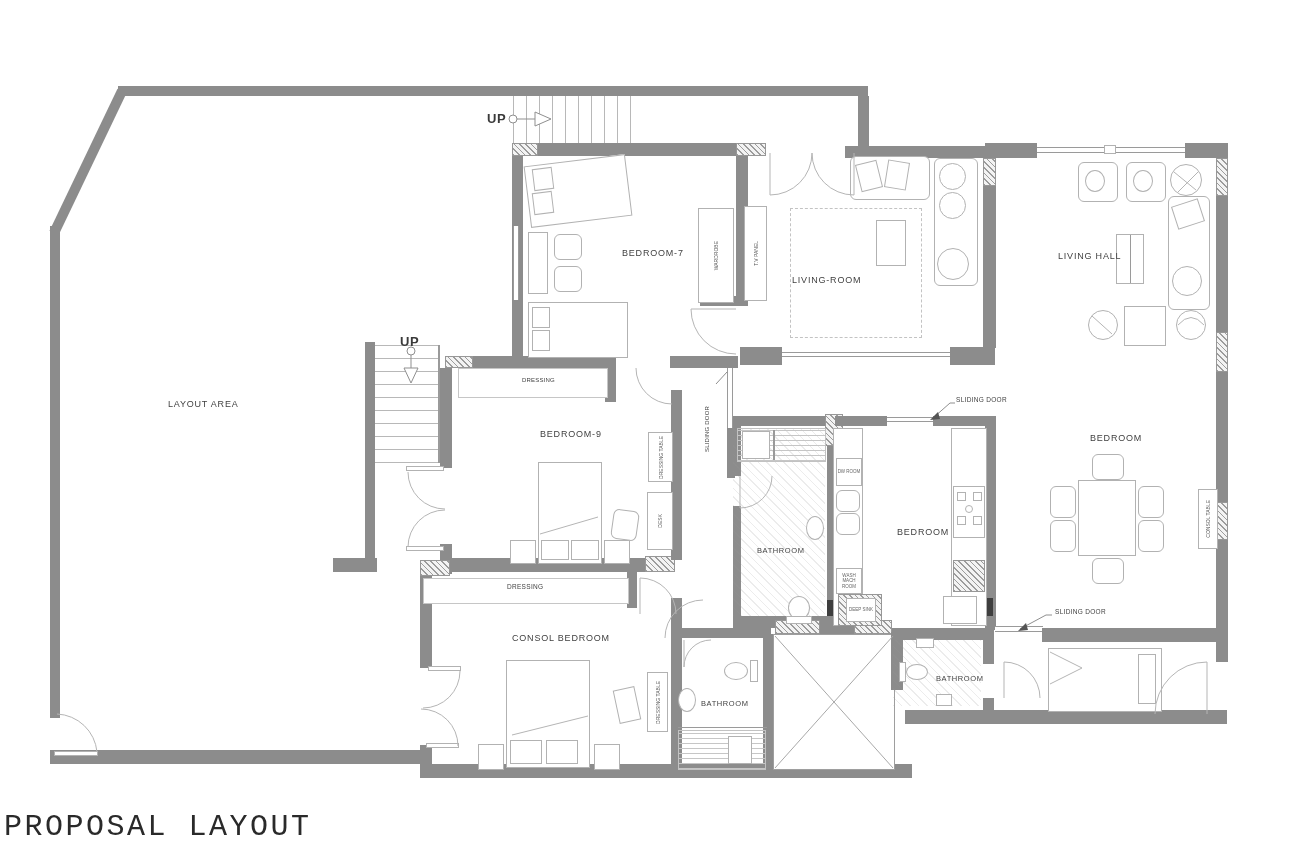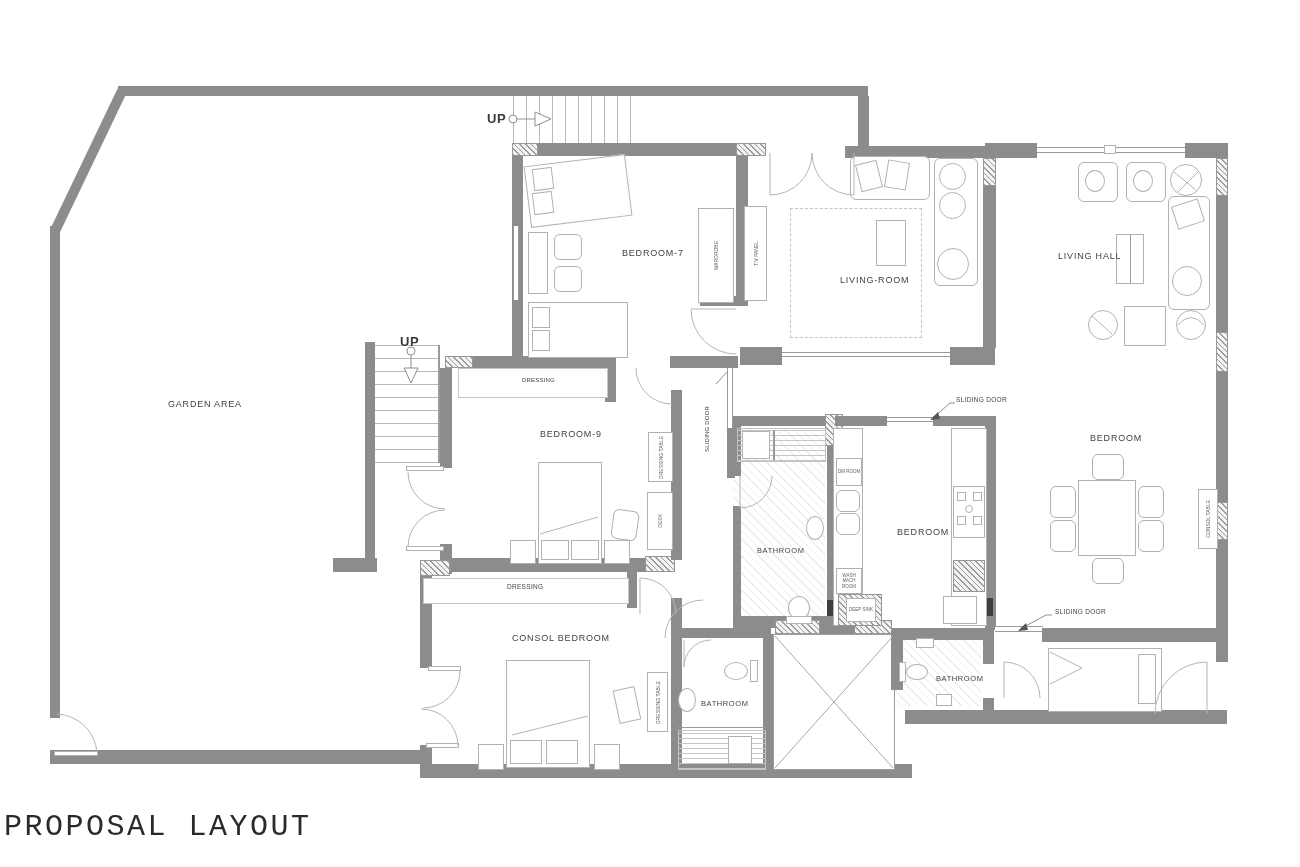--- a/index.html
+++ b/index.html
@@ -261,23 +261,23 @@
       <line x1="512" y1="735" x2="588" y2="716"></line>
       <line x1="1050" y1="652" x2="1082" y2="668"></line>
       <line x1="1050" y1="684" x2="1082" y2="668"></line>
       <line x1="1174" y1="172" x2="1196" y2="190"></line>
       <line x1="1178" y1="192" x2="1198" y2="172"></line>
       <line x1="1092" y1="316" x2="1112" y2="334"></line>
       <path d="M1178,325 Q1191,310 1204,325"></path>
     </g>
   </svg>
 
-  <div class="lbl" style="left:168px;top:399px">GARDEN AREA</div>
+  <div class="lbl" style="left:168px;top:399px">LAYOUT AREA</div>
   <div class="lbl" style="left:622px;top:248px">BEDROOM-7</div>
-  <div class="lbl" style="left:840px;top:275px">LIVING-ROOM</div>
+  <div class="lbl" style="left:792px;top:275px">LIVING-ROOM</div>
   <div class="lbl" style="left:1058px;top:251px">LIVING HALL</div>
   <div class="lbl" style="left:540px;top:429px">BEDROOM-9</div>
   <div class="lbl m8" style="left:757px;top:546px">BATHROOM</div>
   <div class="lbl" style="left:897px;top:527px">BEDROOM</div>
   <div class="lbl" style="left:1090px;top:433px">BEDROOM</div>
   <div class="lbl" style="left:512px;top:633px">CONSOL BEDROOM</div>
   <div class="lbl m8" style="left:701px;top:699px">BATHROOM</div>
   <div class="lbl m8" style="left:936px;top:674px">BATHROOM</div>
 
   <div class="lbl up" style="left:487px;top:111px">UP</div>

